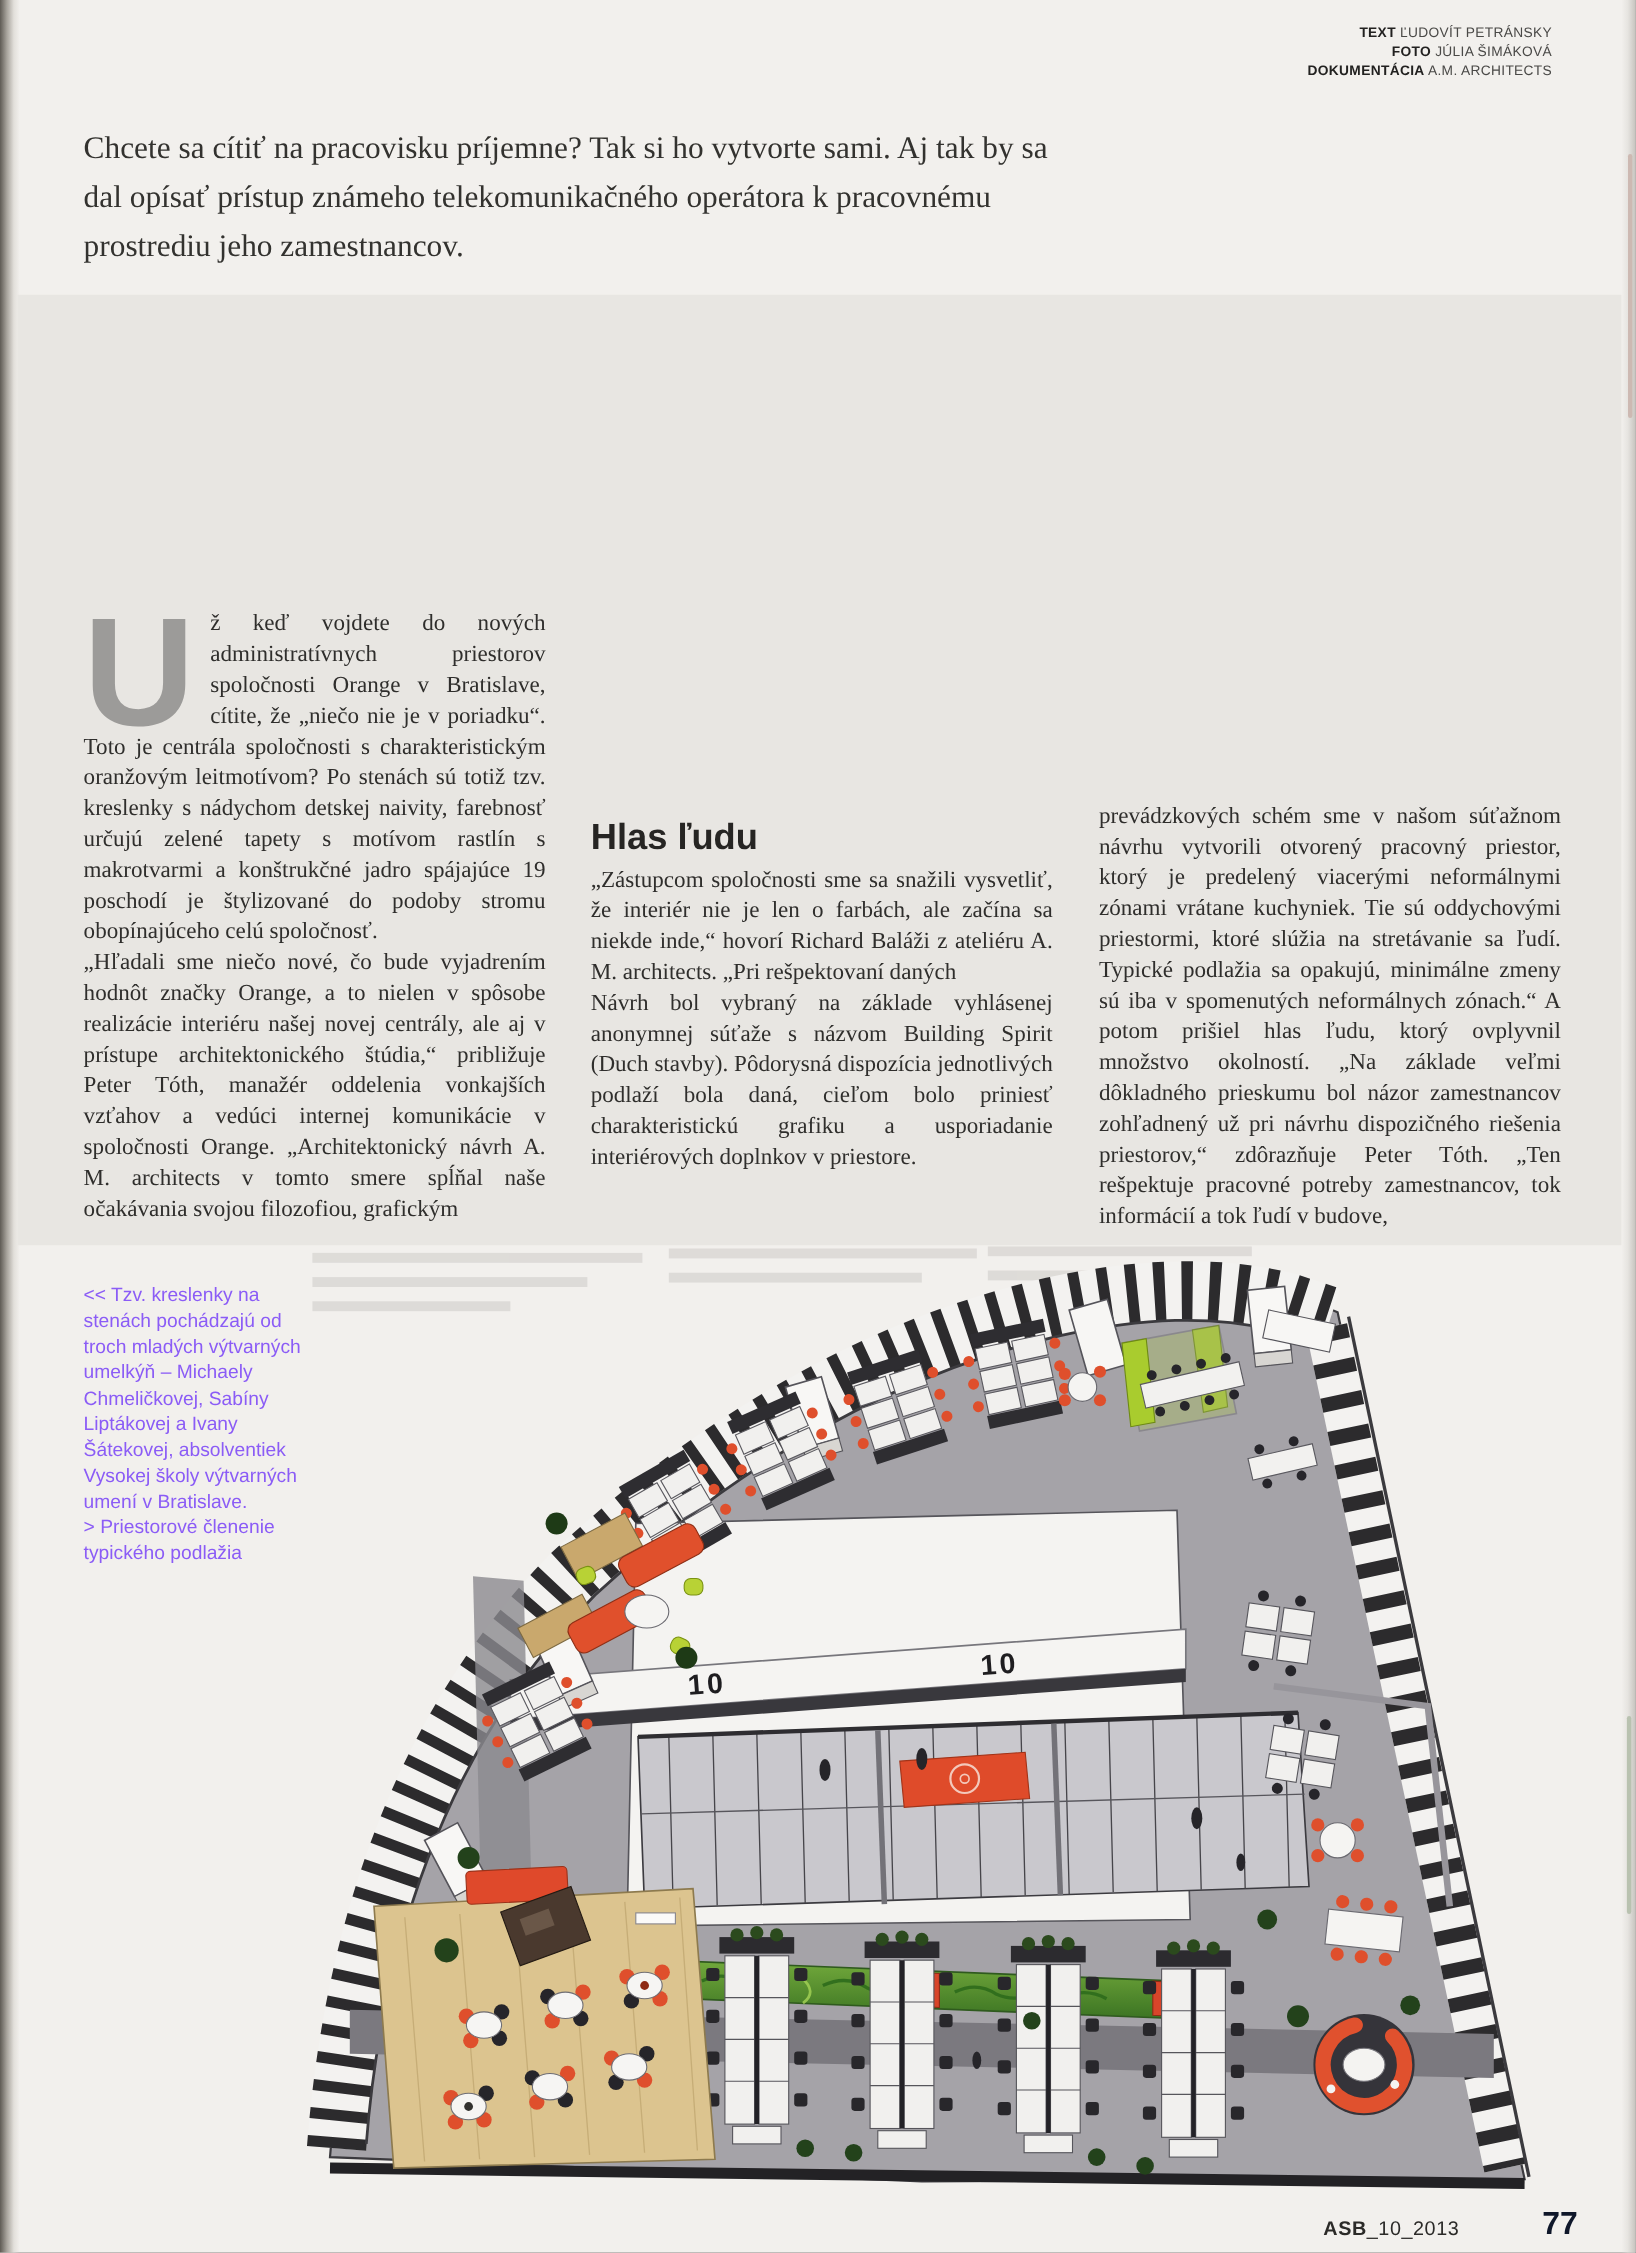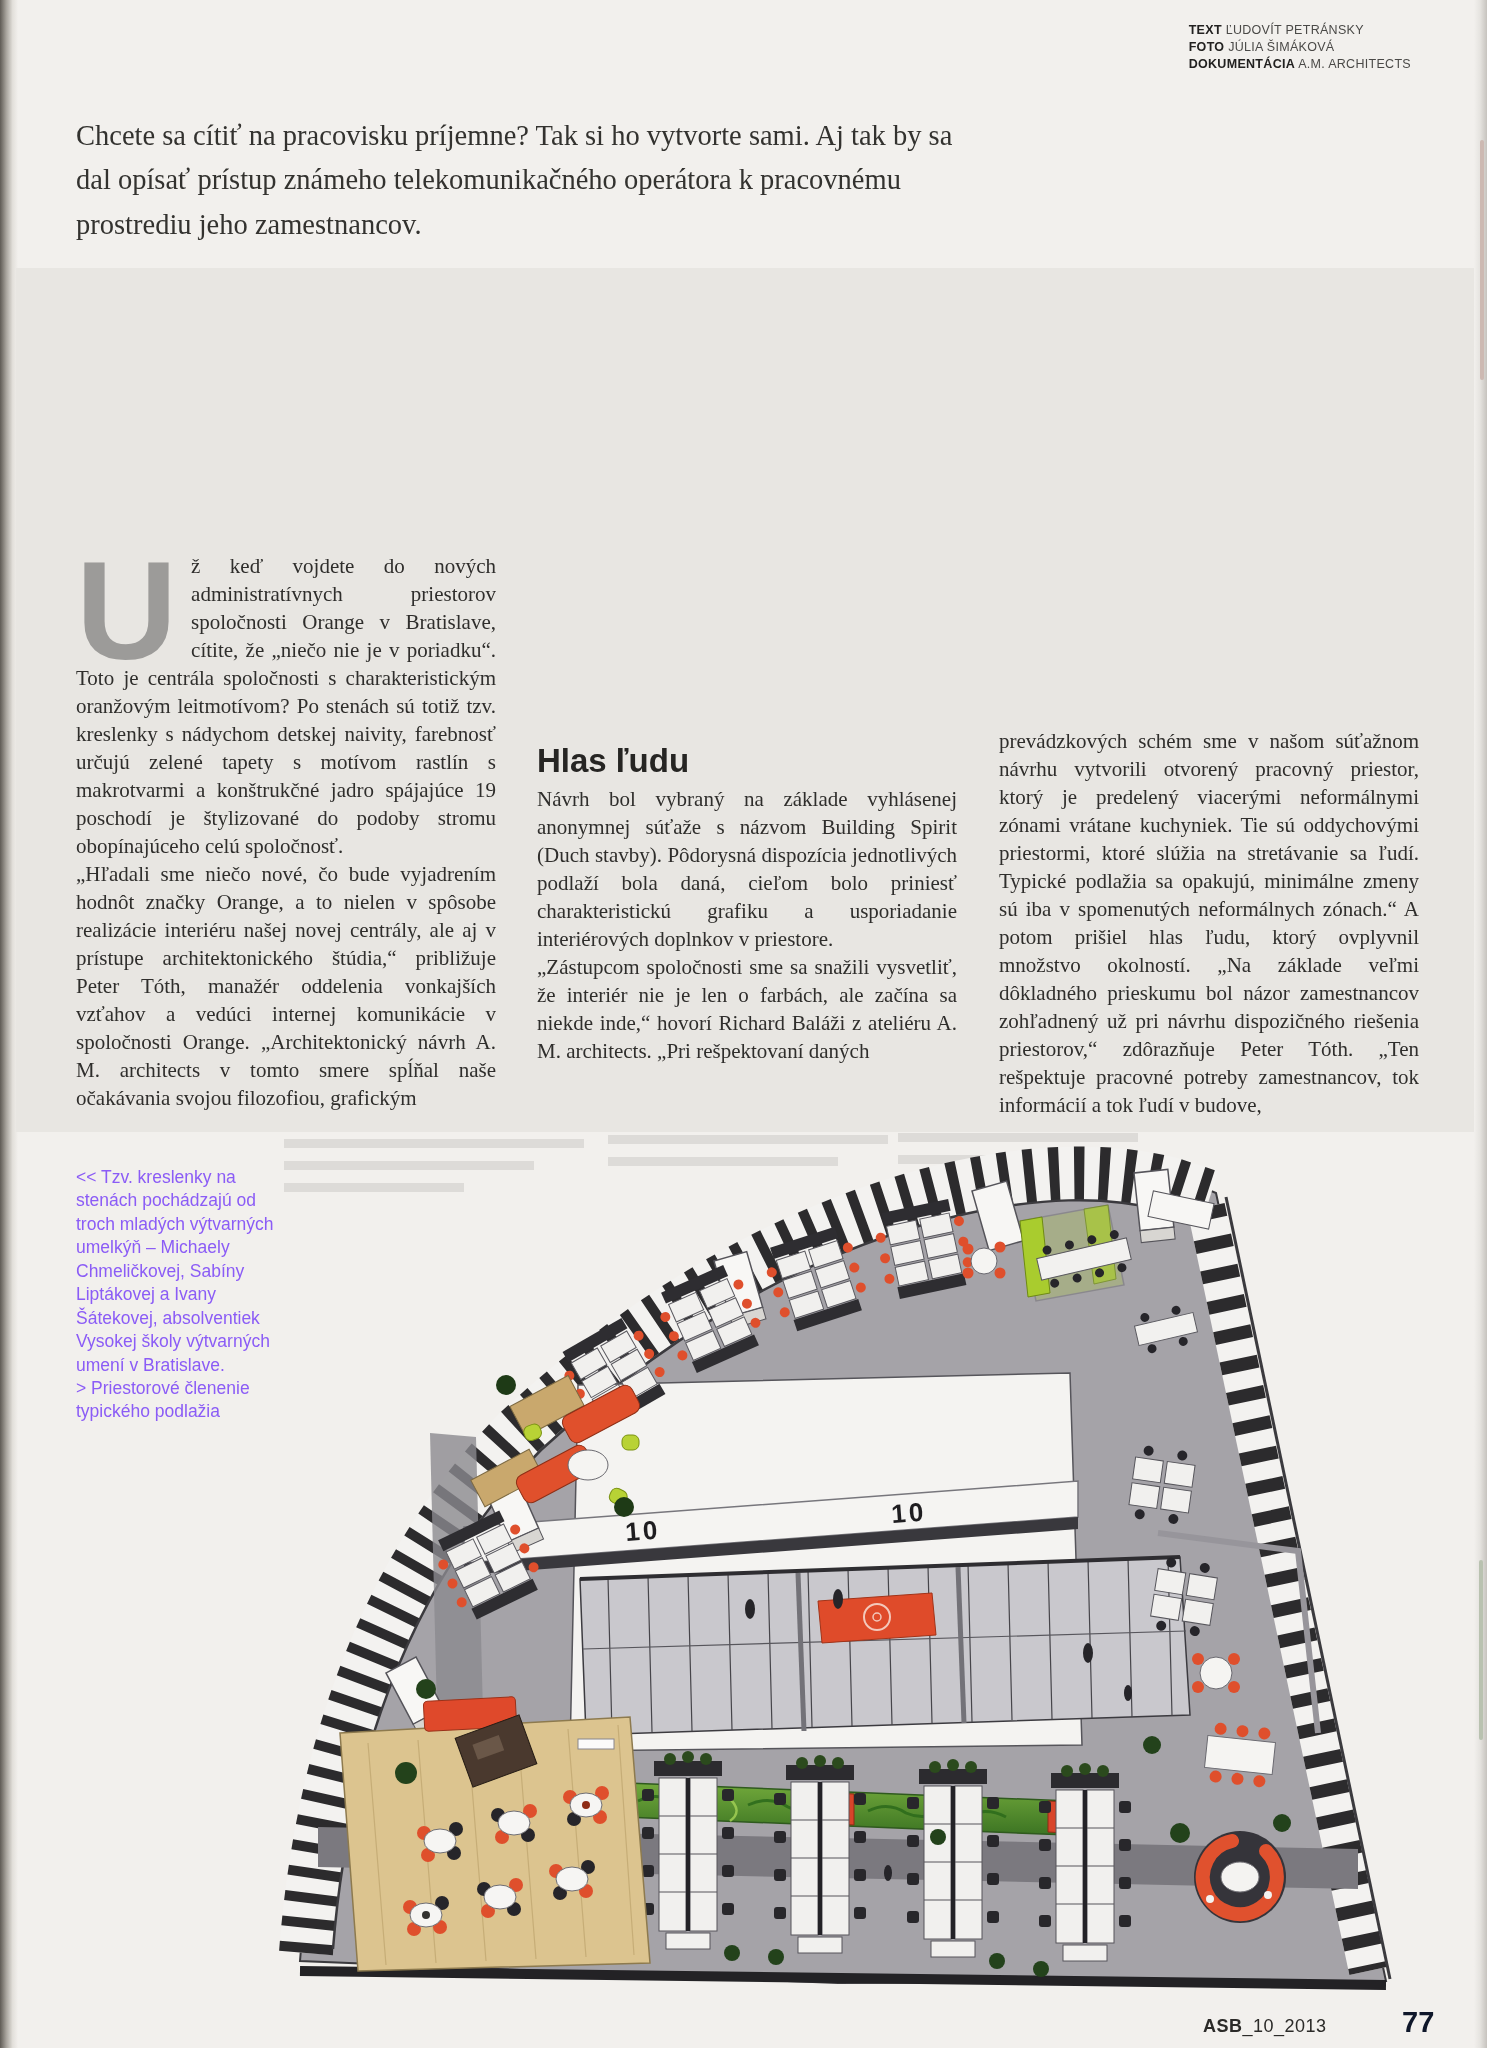--- a/index.html
+++ b/index.html
@@ -7,21 +7,21 @@
     position:relative;width:1487px;height:2048px;margin:0 auto;
     background:#f2f0ed;overflow:hidden;
     font-family:"Liberation Serif",serif;color:#2e2d2b;
   }
   .binding-left{position:absolute;left:0;top:0;width:18px;height:100%;
     background:linear-gradient(90deg,#5f5b55 0%,#a8a49d 35%,#e2dfda 70%,rgba(242,240,237,0) 100%);}
   .right-edge{position:absolute;right:0;top:0;width:13px;height:100%;
     background:linear-gradient(270deg,#c6c3be 0%,#e6e4e0 55%,rgba(242,240,237,0) 100%);}
   .edge-mark{position:absolute;width:4px;border-radius:2px;}
   .gray-band{position:absolute;left:16px;top:268px;width:1458px;height:864px;background:#e8e6e2;}
-  .credits{position:absolute;top:22px;right:76px;text-align:left;
+  .credits{position:absolute;top:22px;right:76px;text-align:right;
     font-family:"Liberation Sans",sans-serif;font-size:12.5px;line-height:1.35;
     color:#4a4947;letter-spacing:.3px;}
   .credits .cr-label{font-weight:bold;color:#222120;}
   .intro{position:absolute;left:76px;top:114px;width:912px;
     font-size:28.5px;line-height:1.56;color:#33322f;}
   .headline{position:absolute;left:536px;top:545px;width:812px;
     font-family:"Liberation Sans",sans-serif;font-weight:bold;
     font-size:56px;line-height:1.06;color:#bcbbb8;letter-spacing:-.5px;}
   .bodycol{position:absolute;width:420px;font-size:21px;line-height:28px;
     text-align:justify;color:#2f2e2c;}
@@ -64,22 +64,22 @@
   <div class="intro">Chcete sa cítiť na pracovisku príjemne? Tak si ho vytvorte sami. Aj tak by sa dal opísať prístup známeho telekomunikačného operátora k pracovnému prostrediu jeho zamestnancov.</div>
 
 
   <div class="bodycol col1">
     <p><span class="dropcap">U</span><span>ž keď vojdete do nových administratívnych priestorov spoločnosti Orange v Bratislave, cítite, že „niečo nie je v poriadku“. Toto je centrála spoločnosti s charakteristickým oranžovým leitmotívom? Po stenách sú totiž tzv. kreslenky s nádychom detskej naivity, farebnosť určujú zelené tapety s motívom rastlín s makrotvarmi a konštrukčné jadro spájajúce 19 poschodí je štylizované do podoby stromu obopínajúceho celú spoločnosť.</span></p>
     <p>„Hľadali sme niečo nové, čo bude vyjadrením hodnôt značky Orange, a to nielen v spôsobe realizácie interiéru našej novej centrály, ale aj v prístupe architektonického štúdia,“ približuje Peter Tóth, manažér oddelenia vonkajších vzťahov a vedúci internej komunikácie v spoločnosti Orange. „Architektonický návrh A. M. architects v tomto smere spĺňal naše očakávania svojou filozofiou, grafickým</p>
   </div>
 
   <div class="bodycol col2">
     <h3 class="subhead">Hlas ľudu</h3>
+    <p>„Zástupcom spoločnosti sme sa snažili vysvetliť, že interiér nie je len o farbách, ale začína sa niekde inde,“ hovorí Richard Baláži z ateliéru A. M. architects. „Pri rešpektovaní daných</p>
     <p>Návrh bol vybraný na základe vyhlásenej anonymnej súťaže s názvom Building Spirit (Duch stavby). Pôdorysná dispozícia jednotlivých podlaží bola daná, cieľom bolo priniesť charakteristickú grafiku a usporiadanie interiérových doplnkov v priestore.</p>
-    <p>„Zástupcom spoločnosti sme sa snažili vysvetliť, že interiér nie je len o farbách, ale začína sa niekde inde,“ hovorí Richard Baláži z ateliéru A. M. architects. „Pri rešpektovaní daných</p>
   </div>
 
   <div class="bodycol col3">
     <p>prevádzkových schém sme v našom súťažnom návrhu vytvorili otvorený pracovný priestor, ktorý je predelený viacerými neformálnymi zónami vrátane kuchyniek. Tie sú oddychovými priestormi, ktoré slúžia na stretávanie sa ľudí. Typické podlažia sa opakujú, minimálne zmeny sú iba v spomenutých neformálnych zónach.“ A potom prišiel hlas ľudu, ktorý ovplyvnil množstvo okolností. „Na základe veľmi dôkladného prieskumu bol názor zamestnancov zohľadnený už pri návrhu dispozičného riešenia priestorov,“ zdôrazňuje Peter Tóth. „Ten rešpektuje pracovné potreby zamestnancov, tok informácií a tok ľudí v budove,</p>
   </div>
 
   <div class="caption">
     <p class="cap-item"><span>&lt;&lt;</span> <span>Tzv. kreslenky na stenách pochádzajú od troch mladých výtvarných umelkýň – Michaely Chmeličkovej, Sabíny Liptákovej a Ivany Šátekovej, absolventiek Vysokej školy výtvarných umení v Bratislave.</span></p>
     <p class="cap-item"><span>&gt;</span> <span>Priestorové členenie typického podlažia</span></p>
   </div>

